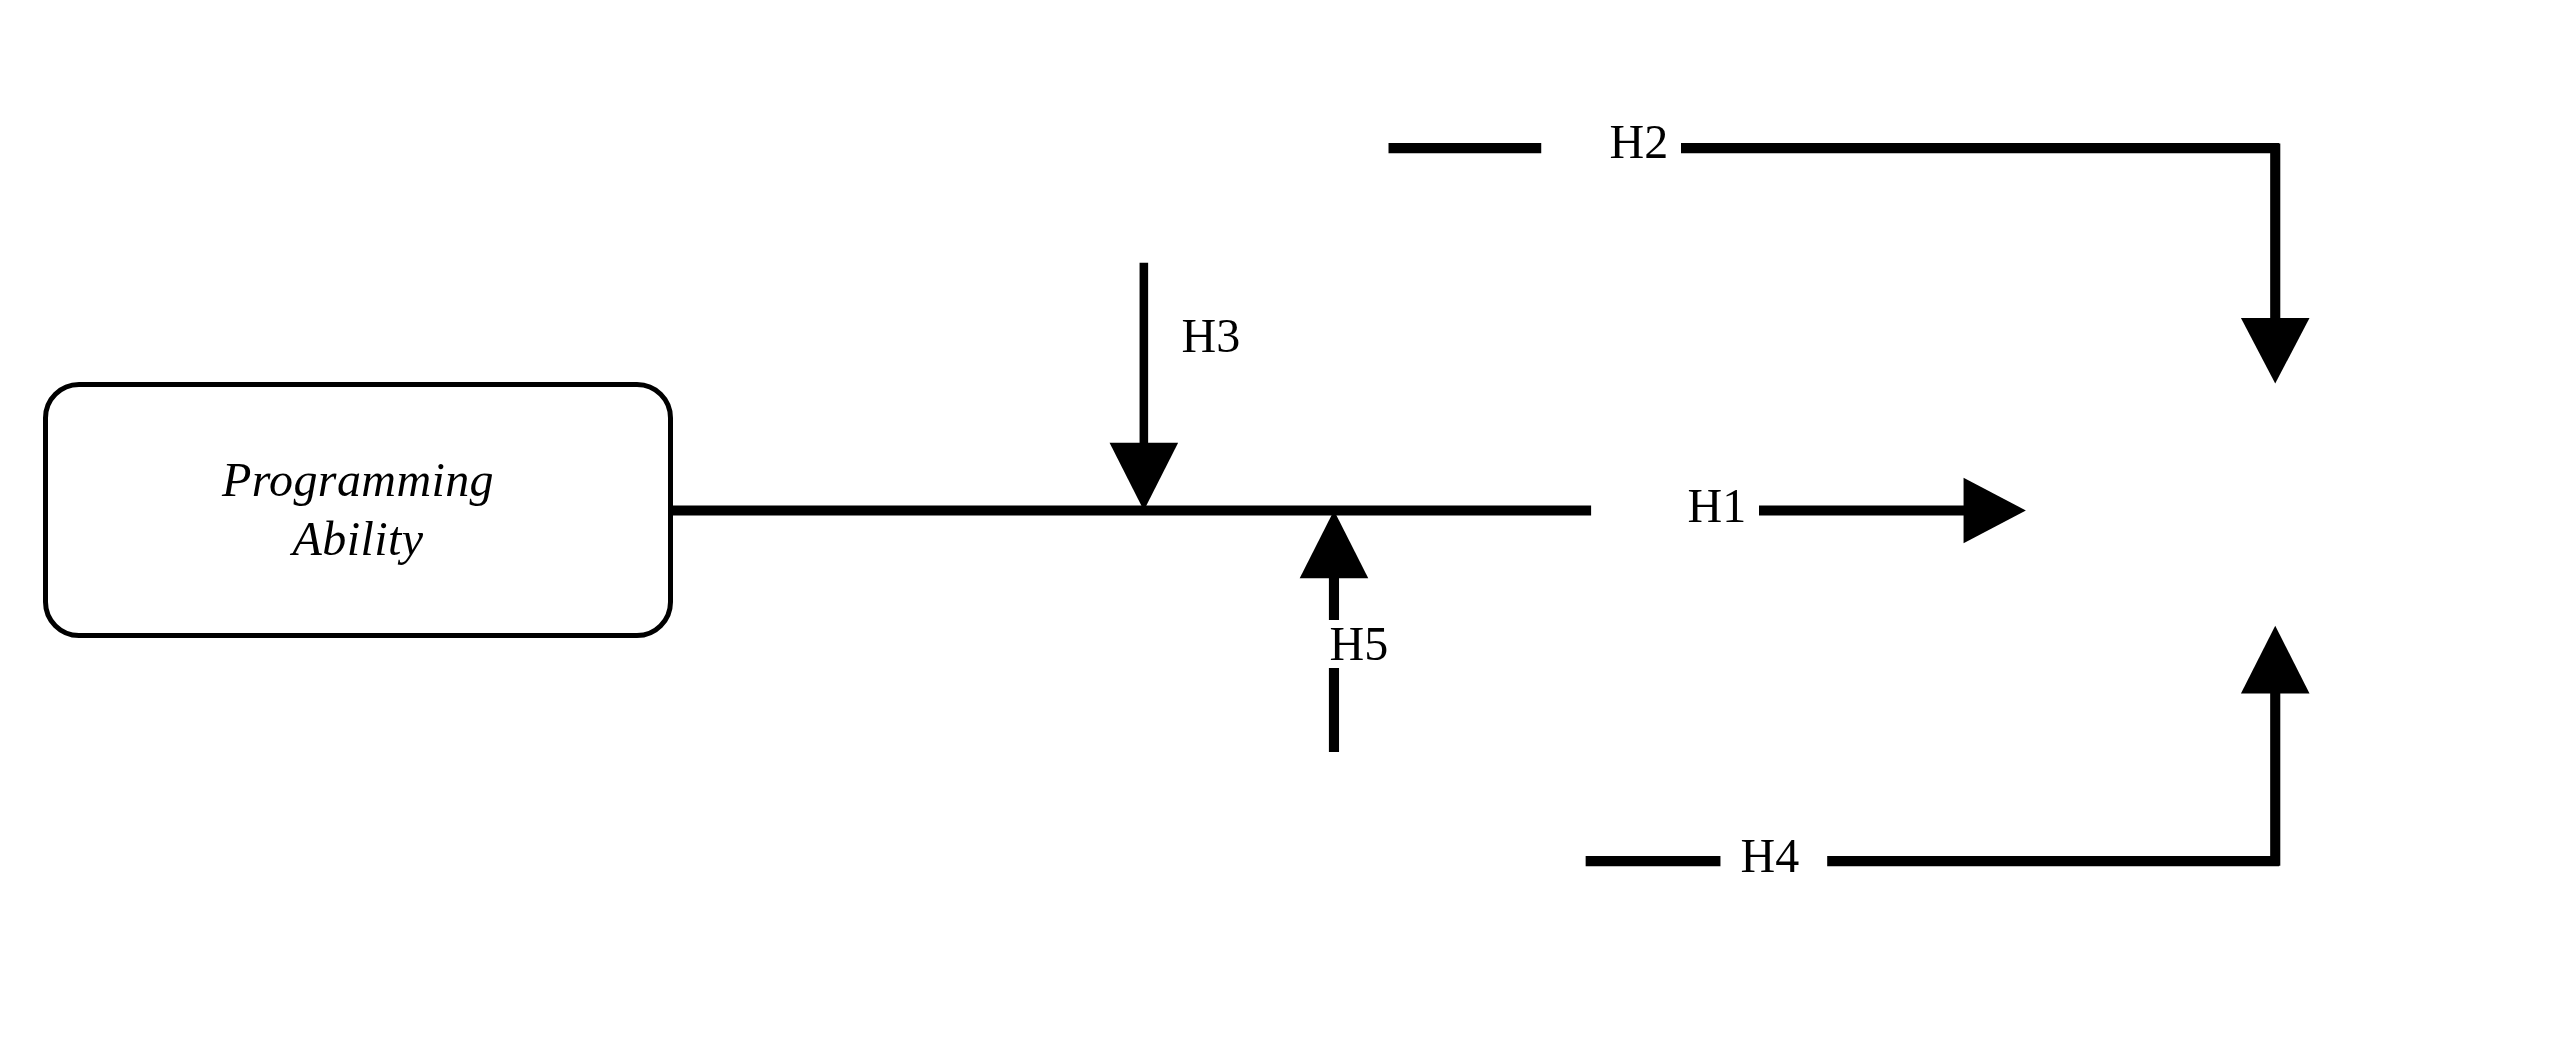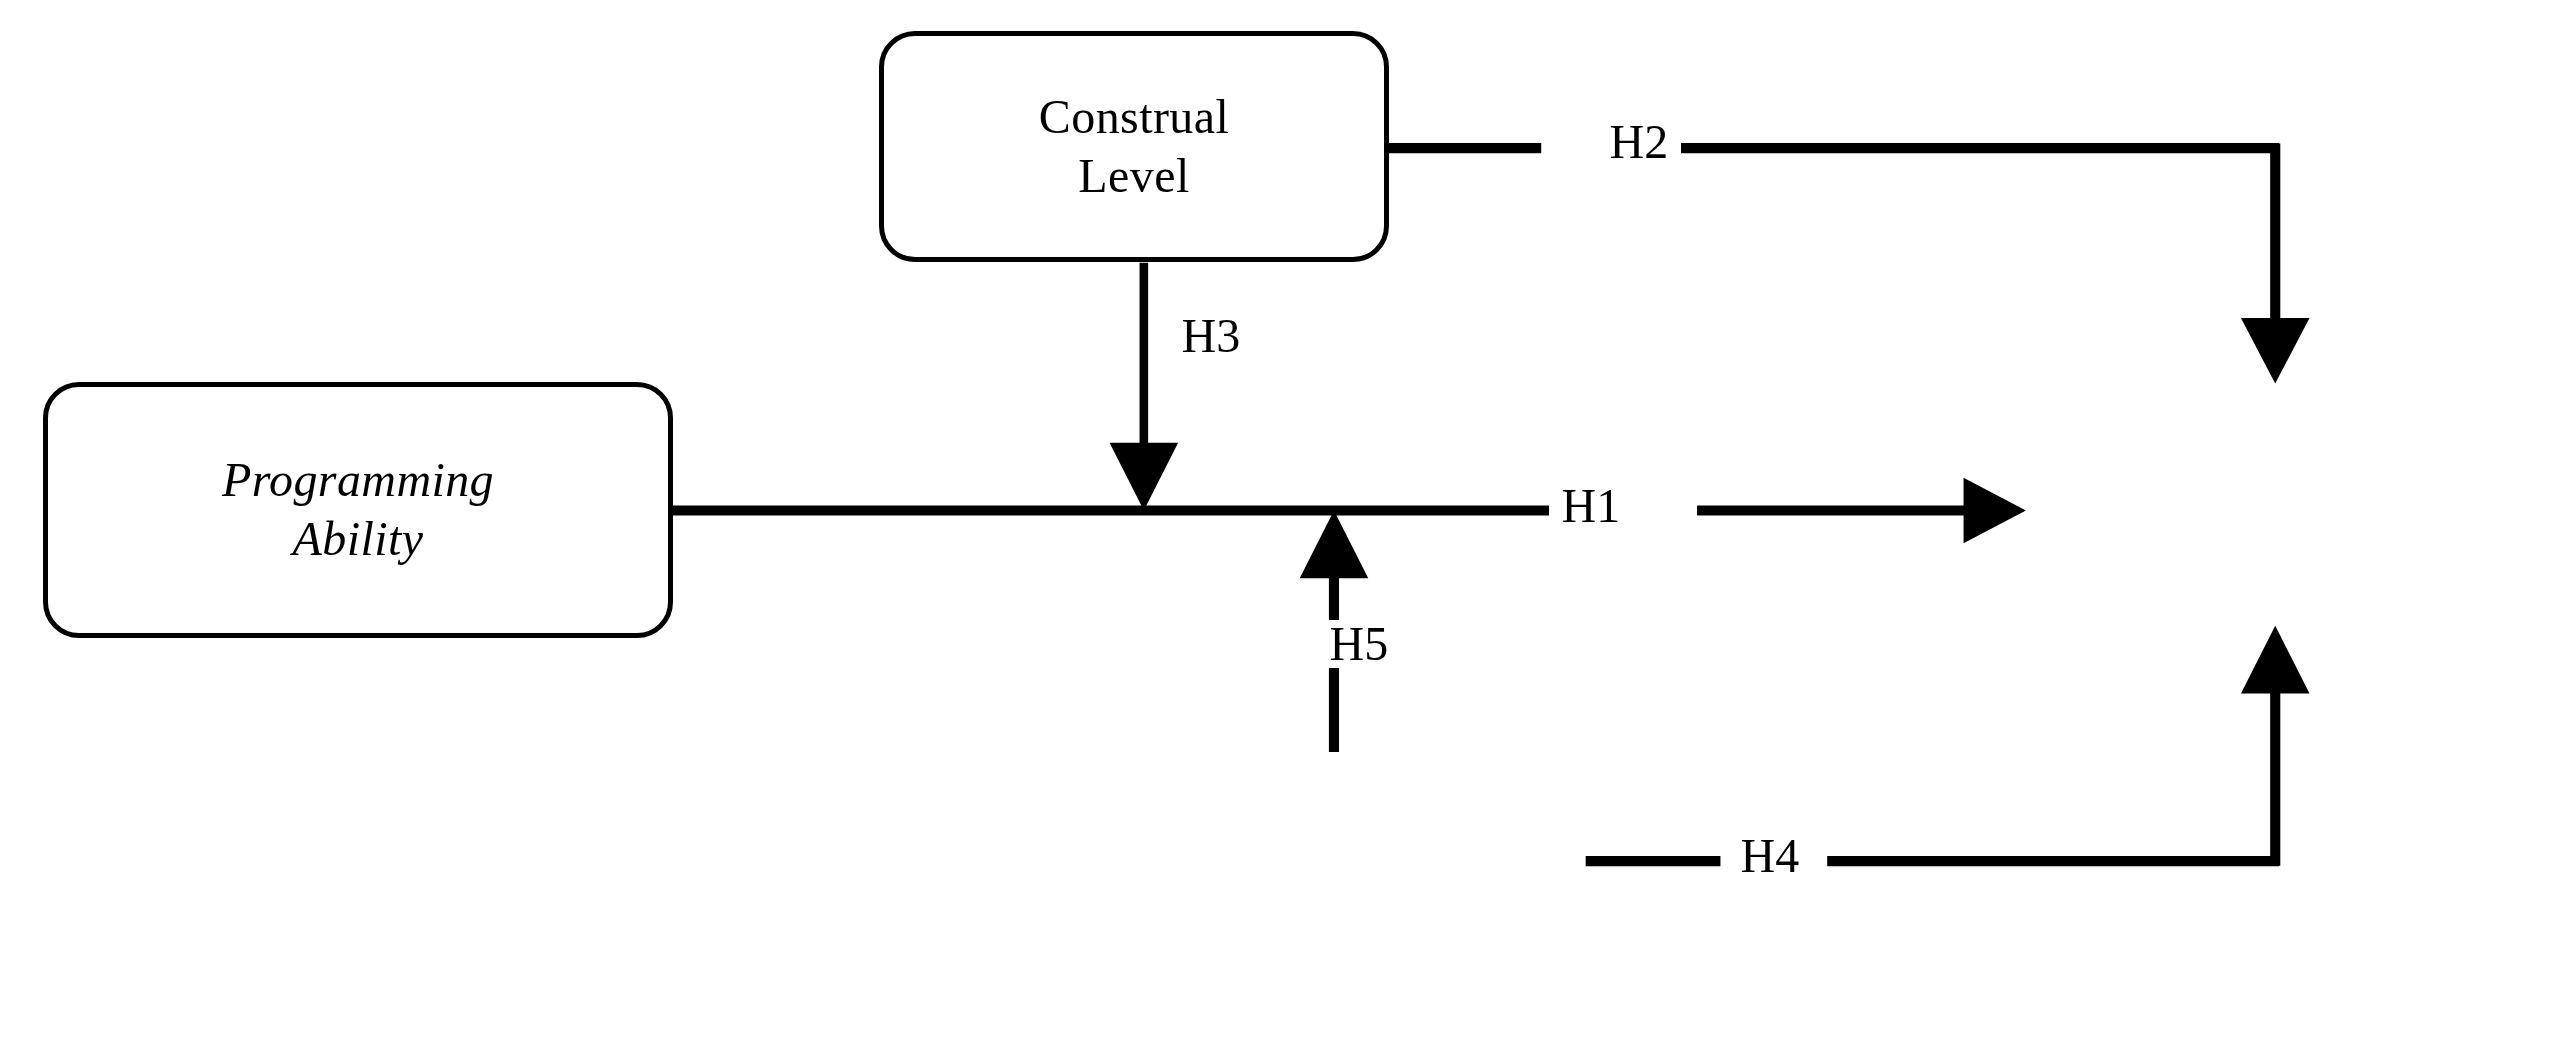--- a/index.html
+++ b/index.html
@@ -97,28 +97,24 @@
       <polygon points="1712,655 1668,742 1756,742" fill="#000000"></polygon>
     </g>
 
   </svg>
 
   <div class="node-box" style="left:43px; top:382px; width:630px; height:256px;font-style:italic;">
     <div class="node-label">Programming
 Ability</div>
   </div>
 
-  <div class="node-box" style="left:879px; top:31px; width:510px; height:231px;">
-    <div class="node-label">Construal
-Level</div>
-  </div>
 
 
 
-  <div class="edge-label" style="left:1549px; top:482px;">H1</div>
+  <div class="edge-label" style="left:1675px; top:482px;">H1</div>
 
   <div class="edge-label" style="left:1597px; top:118px;">H2</div>
 
   <div class="edge-label" style="left:1169px; top:312px;">H3</div>
 
   <div class="edge-label" style="left:1728px; top:832px;">H4</div>
 
   <div class="edge-label" style="left:1317px; top:620px;">H5</div>
 
 </div>

